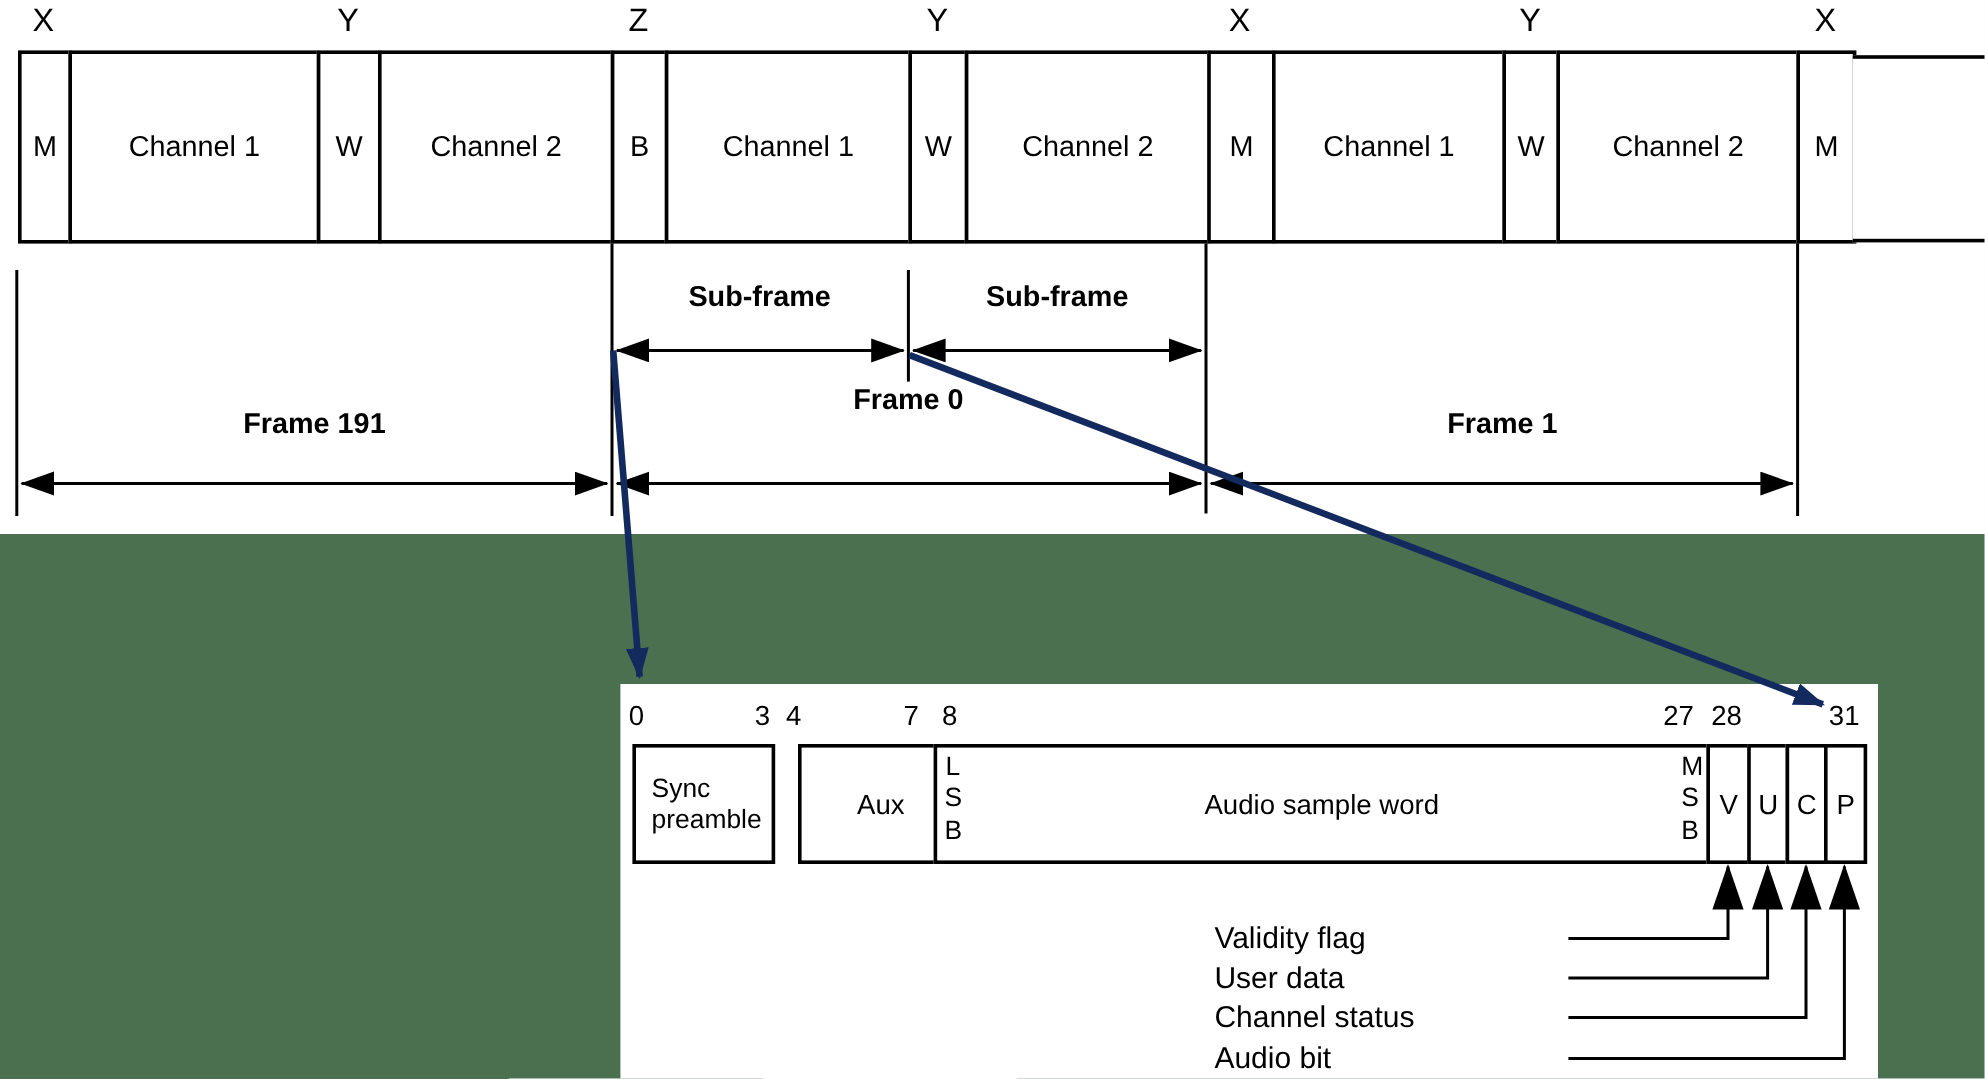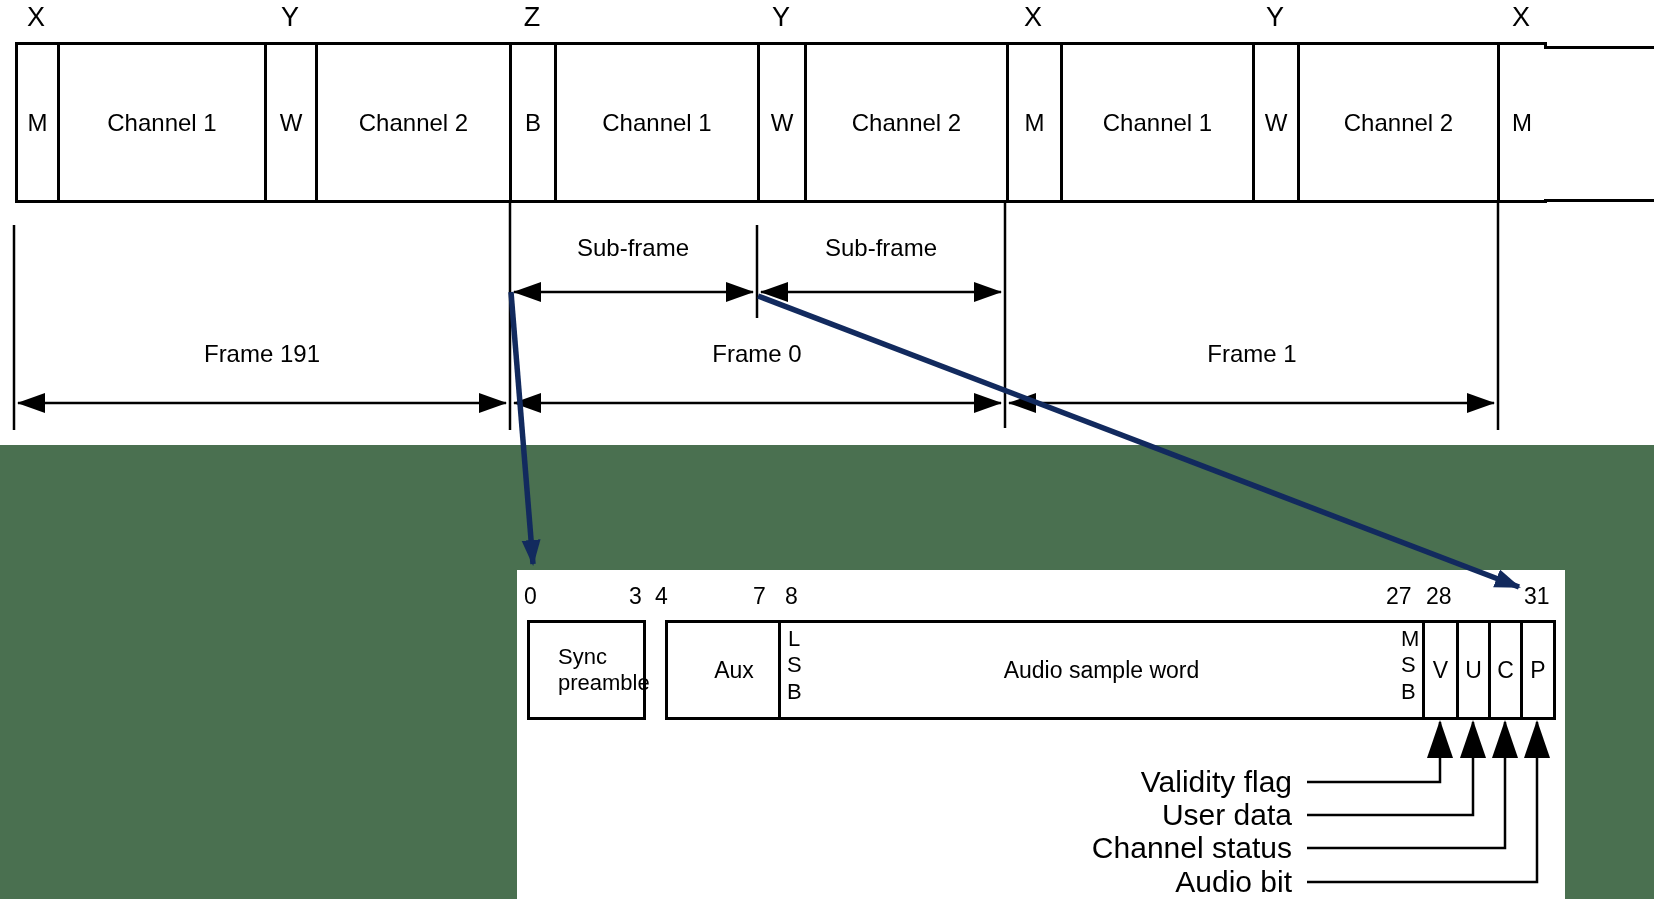--- a/index.html
+++ b/index.html
@@ -12,32 +12,32 @@
   .pre{position:absolute;top:2px;transform:translateX(-50%);font-size:27px;line-height:30px;}
 
   
   .cell{position:absolute;top:42px;height:161px;border:3px solid #000;background:#fff;
         box-sizing:border-box;display:flex;align-items:center;justify-content:center;
         font-size:24px;}
   .band-cont{position:absolute;left:1544px;top:46px;width:110px;height:150px;
         border-top:3px solid #000;border-bottom:3px solid #000;background:#fff;}
 
   
-  .midlabel{position:absolute;transform:translateX(-50%);font-size:24px;line-height:28px;white-space:nowrap;}
+  .midlabel{position:absolute;transform:translateX(-50%);font-size:24px;line-height:28px;white-space:nowrap;font-weight:bold;}
 
   
   .bitnum{position:absolute;top:583px;font-size:23px;line-height:26px;}
   .bitcell{position:absolute;top:620px;height:100px;border:3px solid #000;background:#fff;
         box-sizing:border-box;display:flex;align-items:center;justify-content:center;
         font-size:23px;line-height:26px;}
-  .bitcell.sync{justify-content:flex-start;padding-left:28px;font-size:22px;}
+  .bitcell.sync{justify-content:flex-start;padding-left:13px;font-size:22px;}
   .stack{position:absolute;top:3px;width:14px;word-break:break-all;line-height:1.2;font-size:22px;text-align:center;}
   .stack.lsb{left:6px;}
   .stack.msb{right:7px;text-align:left;margin-left:45px;}
-  .flaglabel{position:absolute;width:280px;text-align:right;font-size:30px;line-height:26px;}
+  .flaglabel{position:absolute;width:280px;text-align:left;font-size:25px;line-height:26px;}
 
   svg.overlay{position:absolute;left:0;top:0;pointer-events:none;}
 </style>
 </head>
 <body>
 
 <div class="canvas">
 
   <div class="green-bg"></div>
   <div class="lower-panel"></div>
@@ -87,21 +87,21 @@
       <span>Channel 2</span>
     </div>
   <div class="cell" style="left:1497px;width:50px">
       <span>M</span>
     </div>
   <div class="band-cont"></div>
 
   <div class="midlabel" style="left:633px;top:234px">Sub-frame</div>
   <div class="midlabel" style="left:881px;top:234px">Sub-frame</div>
   <div class="midlabel" style="left:262px;top:340px">Frame 191</div>
-  <div class="midlabel" style="left:757px;top:340px">Frame 0</div>
+  <div class="midlabel" style="left:757px;top:320px">Frame 0</div>
   <div class="midlabel" style="left:1252px;top:340px">Frame 1</div>
 
   <div class="bitnum" style="left:524px">0</div>
   <div class="bitnum" style="left:629px">3</div>
   <div class="bitnum" style="left:655px">4</div>
   <div class="bitnum" style="left:753px">7</div>
   <div class="bitnum" style="left:785px">8</div>
   <div class="bitnum" style="left:1386px">27</div>
   <div class="bitnum" style="left:1426px">28</div>
   <div class="bitnum" style="left:1524px">31</div>

